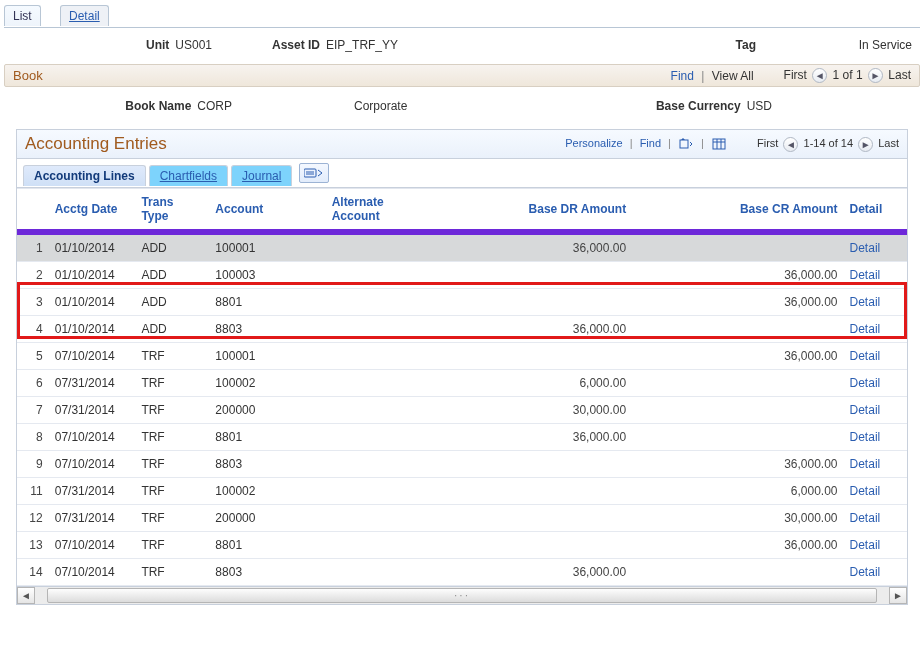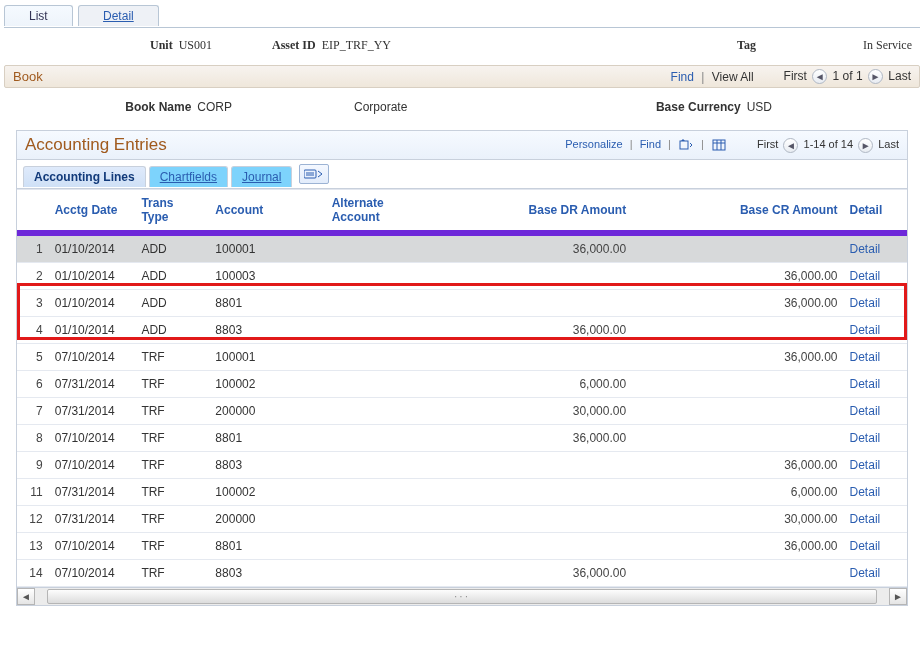--- a/index.html
+++ b/index.html
@@ -13,29 +13,29 @@
     width: 924px;
   }
 
   
   .top-tabs {
     position: relative;
     height: 24px;
   }
   .top-tabs .tab {
     display: inline-block;
-    padding: 3px 24px;
+    padding: 3px 8px;
     border: 1px solid #b8c6d5;
     border-bottom: none;
     border-radius: 3px 3px 0 0;
     background: #eef1f6;
     color: #2a5db0;
     font-size: 12px;
     text-decoration: underline;
-    margin-right: 2px;
+    margin-right: 16px;
     position: relative;
     top: 1px;
   }
   .top-tabs .tab.active {
     background: linear-gradient(#f5faff,#eef4fb);
     color: #335;
     font-weight: normal;
     text-decoration: none;
   }
   .top-tabs .rule {
@@ -43,21 +43,21 @@
     left: 0; right: 0; bottom: 0;
     height: 1px;
     background: #b8c6d5;
   }
 
   
   .hdr-row {
     display: flex;
     padding: 10px 8px 12px;
   }
-  .hdr-row .field { flex: 1; display: flex; gap: 6px; font-family: Liberation Serif, serif; }
+  .hdr-row .field { flex: 1; display: flex; gap: 6px; }
   .hdr-row .lbl { font-weight: bold; color: #333; }
   .hdr-row .val { color: #333; }
 
   
   .book-bar {
     display: flex;
     align-items: center;
     background: linear-gradient(#f7f3ef,#efe7db);
     border: 1px solid #d8cfc2;
     border-radius: 2px;

